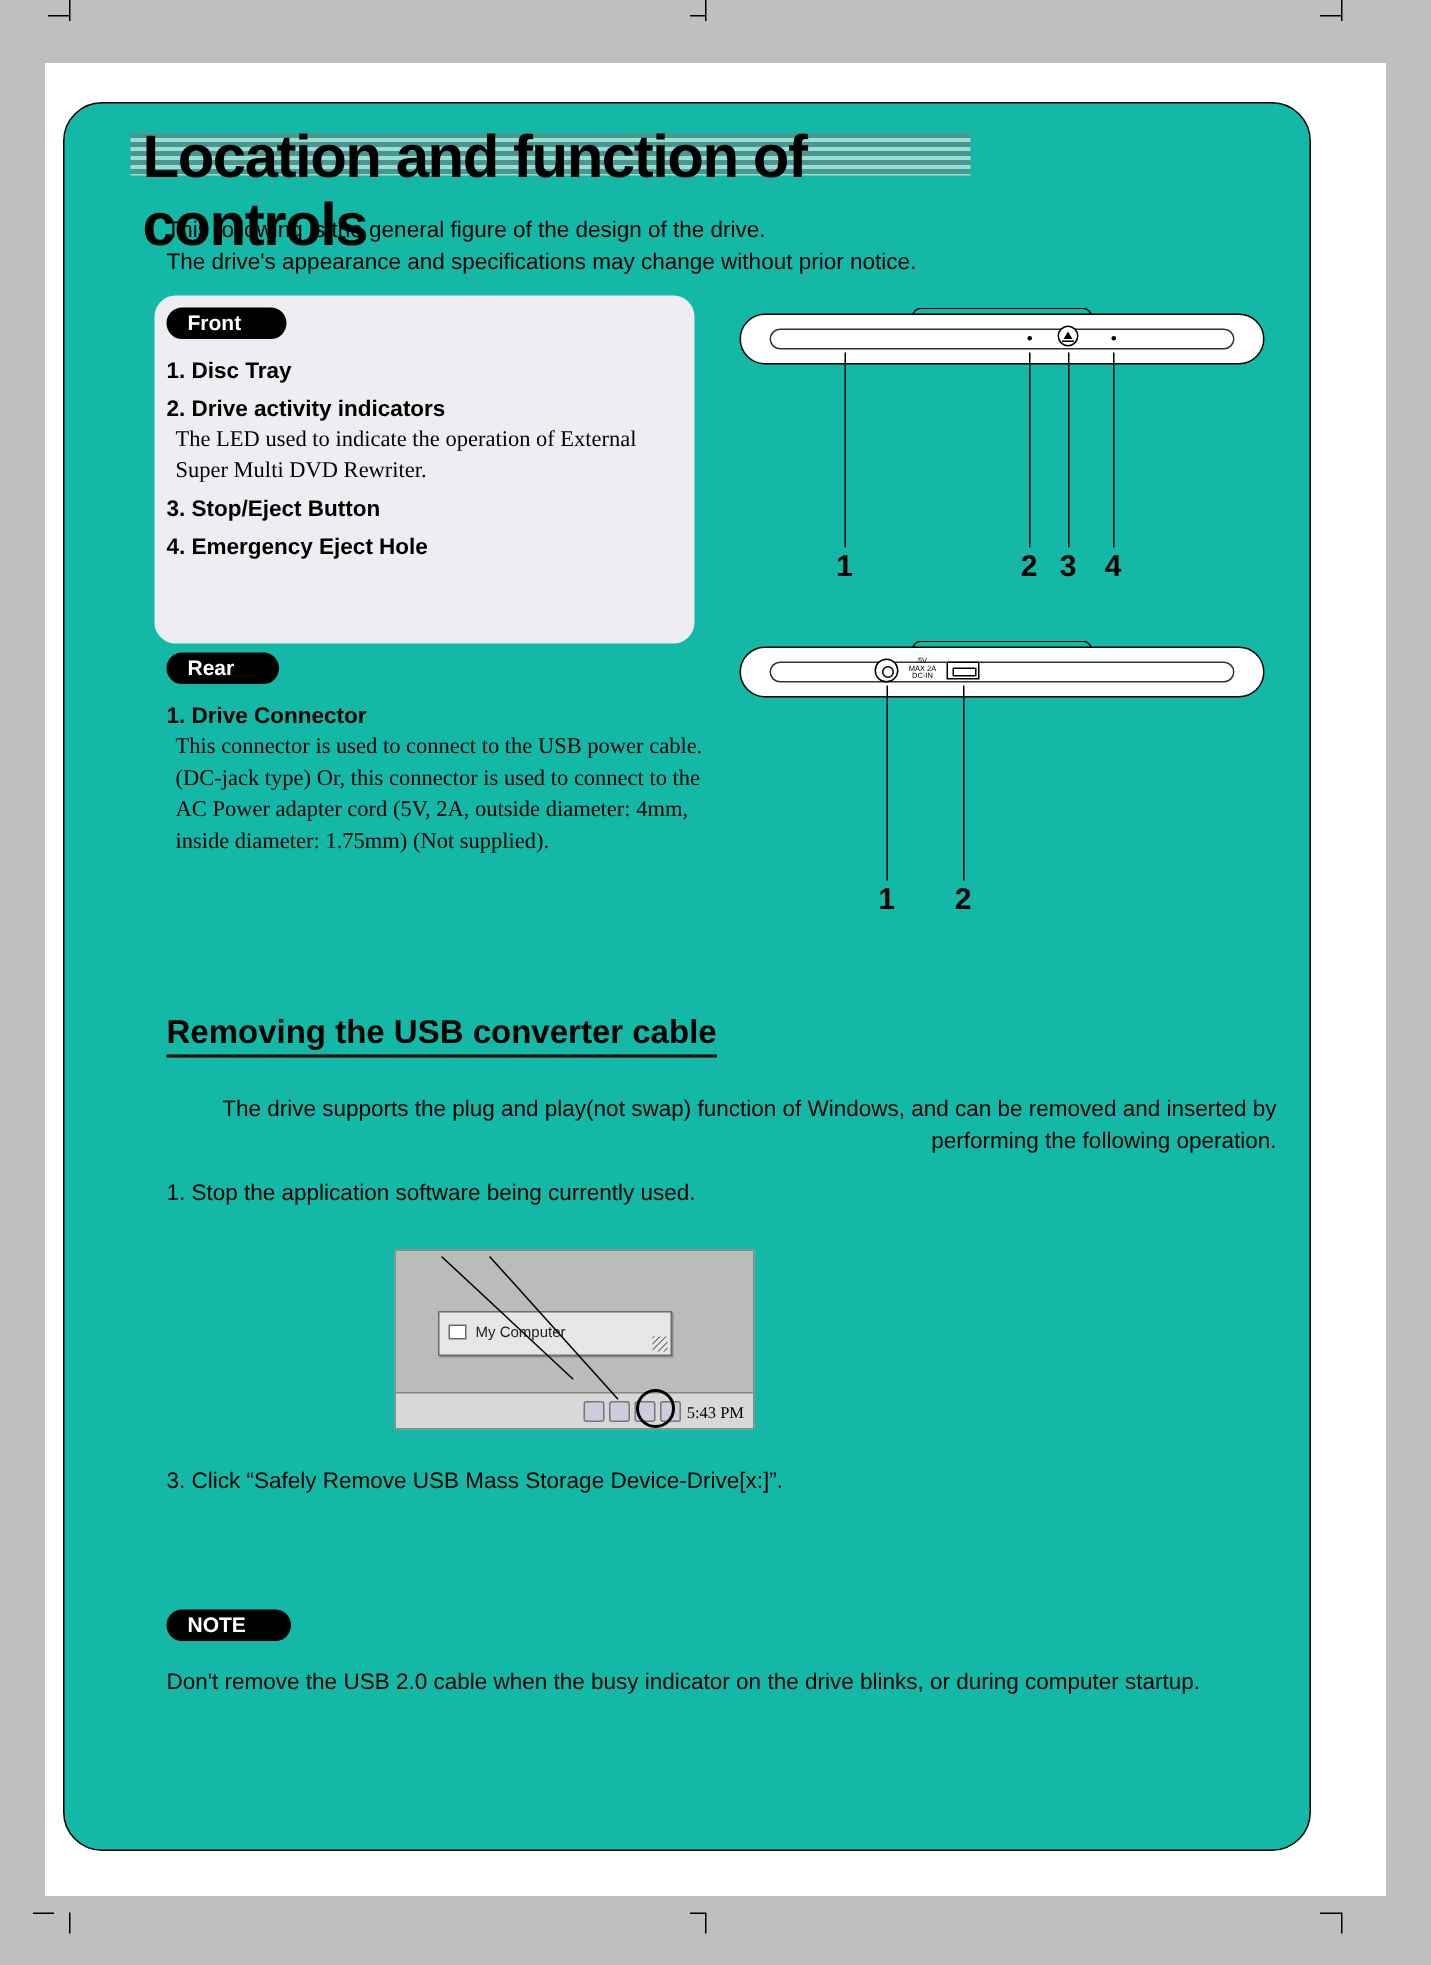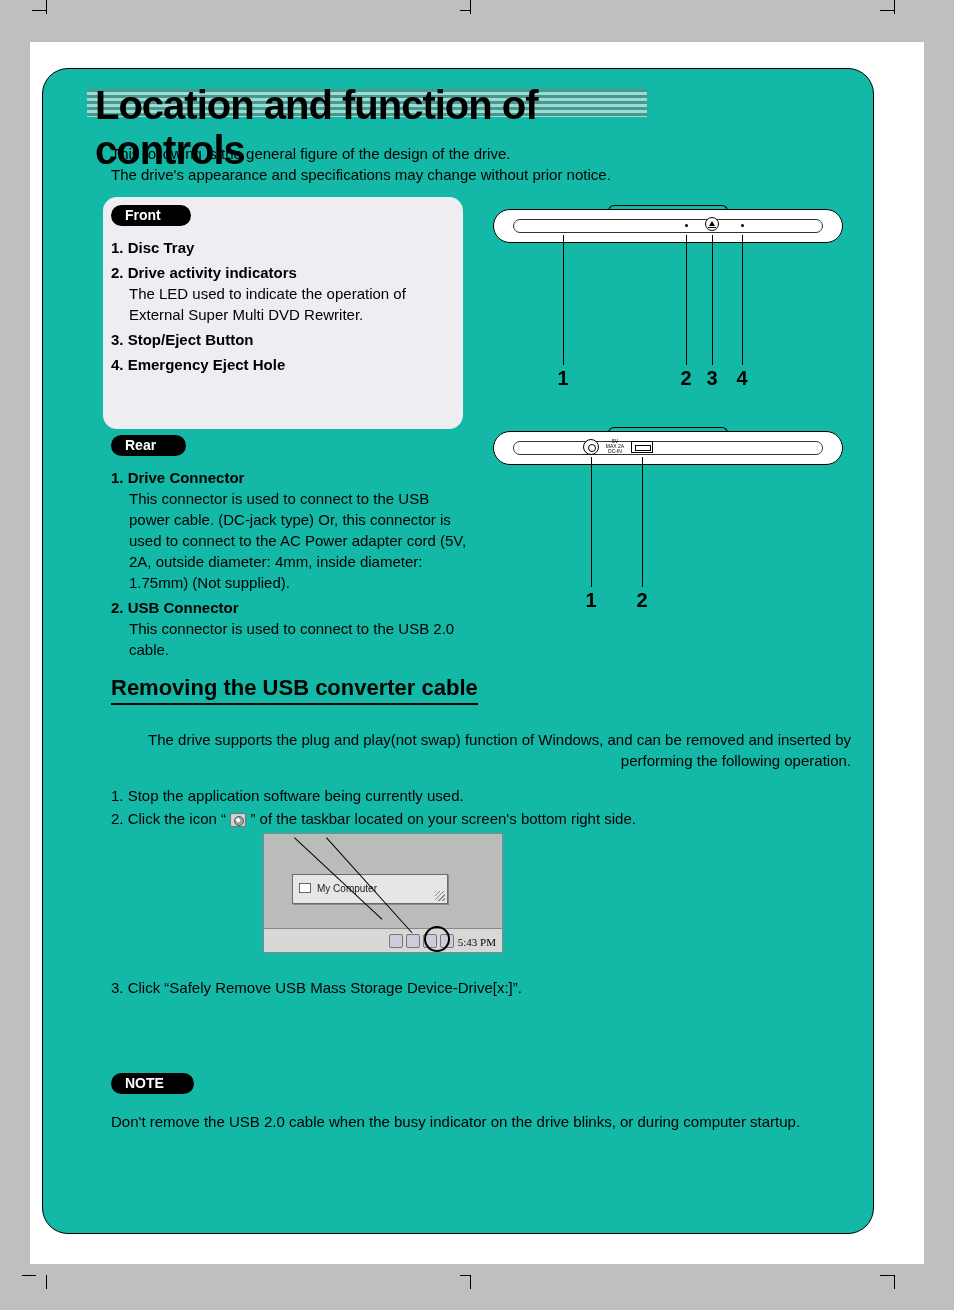--- a/index.html
+++ b/index.html
@@ -87,21 +87,21 @@
   .pill-rear  { position: absolute; left: 68px; top: 366px; }
   .pill-note  { position: absolute; left: 68px; top: 1004px; }
 
   .list {
     position: absolute;
     font-size: 15px;
     line-height: 1.4;
   }
   .list .item { margin-bottom: 4px; }
   .list .item .hd { font-weight: bold; }
-  .list .item .bd { margin-left: 18px; }
+  .list .item .bd { margin-left: 6px; font-family: Liberation Serif, serif; }
 
   .front-list { left: 68px; top: 168px; width: 340px; }
   .rear-list  { left: 68px; top: 398px; width: 360px; }
 
   
   .diagram { position: absolute; }
   .diag-front { left: 450px; top: 136px; width: 350px; height: 190px; }
   .diag-rear  { left: 450px; top: 358px; width: 350px; height: 200px; }
 
   .device {
@@ -326,24 +326,20 @@
       <div class="item">
         <span class="hd"><span>4.</span> <span>Emergency Eject Hole</span></span>
       </div>
     </div>
 
     <span class="pill pill-rear">Rear</span>
     <div class="list rear-list">
       <div class="item">
         <span class="hd"><span>1.</span> <span>Drive Connector</span></span>
         <div class="bd">This connector is used to connect to the USB power cable. (DC-jack type) Or, this connector is used to connect to the AC Power adapter cord (5V, 2A, outside diameter: 4mm, inside diameter: 1.75mm) (Not supplied).</div>
-      </div>
-      <div class="item">
-        <span class="hd"><span>2.</span> <span>USB Connector</span></span>
-        <div class="bd">This connector is used to connect to the USB 2.0 cable.</div>
       </div>
     </div>
 
     <div class="diagram diag-front">
       <div class="device">
         <div class="hand" style="left:115px;"></div>
         <div class="body"></div>
         <div class="slot"></div>
         <div class="tiny-dot" style="left:192px; top:19px;"></div>
         <div class="eject-btn" style="left:212px; top:12px;"></div>
@@ -378,23 +374,20 @@
       <div class="callout-num" style="left:88px;  top:162px;">1</div>
       <div class="callout-num" style="left:139px; top:162px;">2</div>
     </div>
 
     <div class="sect-head">Removing the USB converter cable</div>
 
     <div class="para p1">The drive supports the plug and play(not swap) function of Windows, and can be removed and inserted by performing the following operation.</div>
 
     <div class="steps">
       <div>1. Stop the application software being currently used.</div>
-      <div>
-        <span>2. Click the icon “ </span><span class="inline-icon"></span><span> ” of the taskbar located on your screen's bottom right side.</span>
-      </div>
     </div>
 
     <div class="shot">
       <div class="win">
         <span class="icon"></span>
         <span class="lbl">My Computer</span>
       </div>
       <div class="bar"></div>
       <div class="tray">
         <span class="ic"></span>

